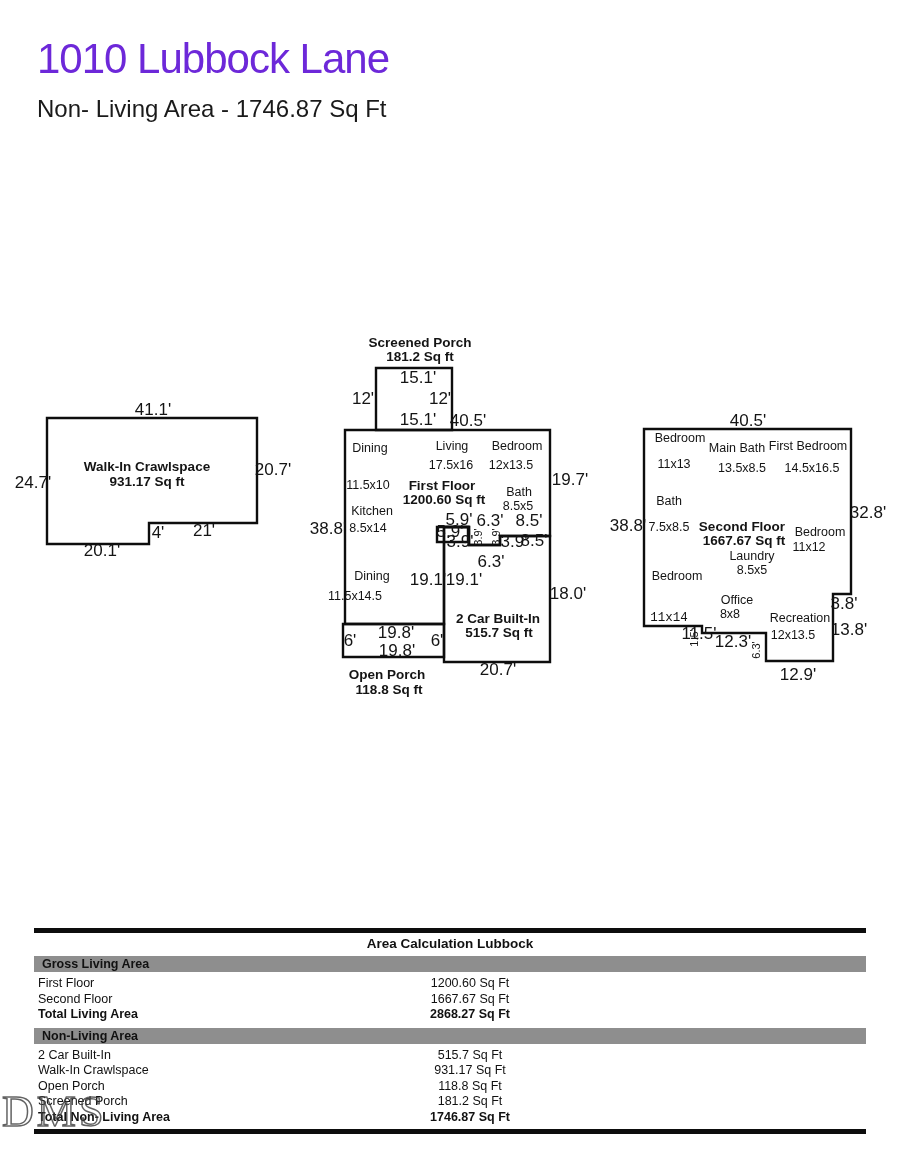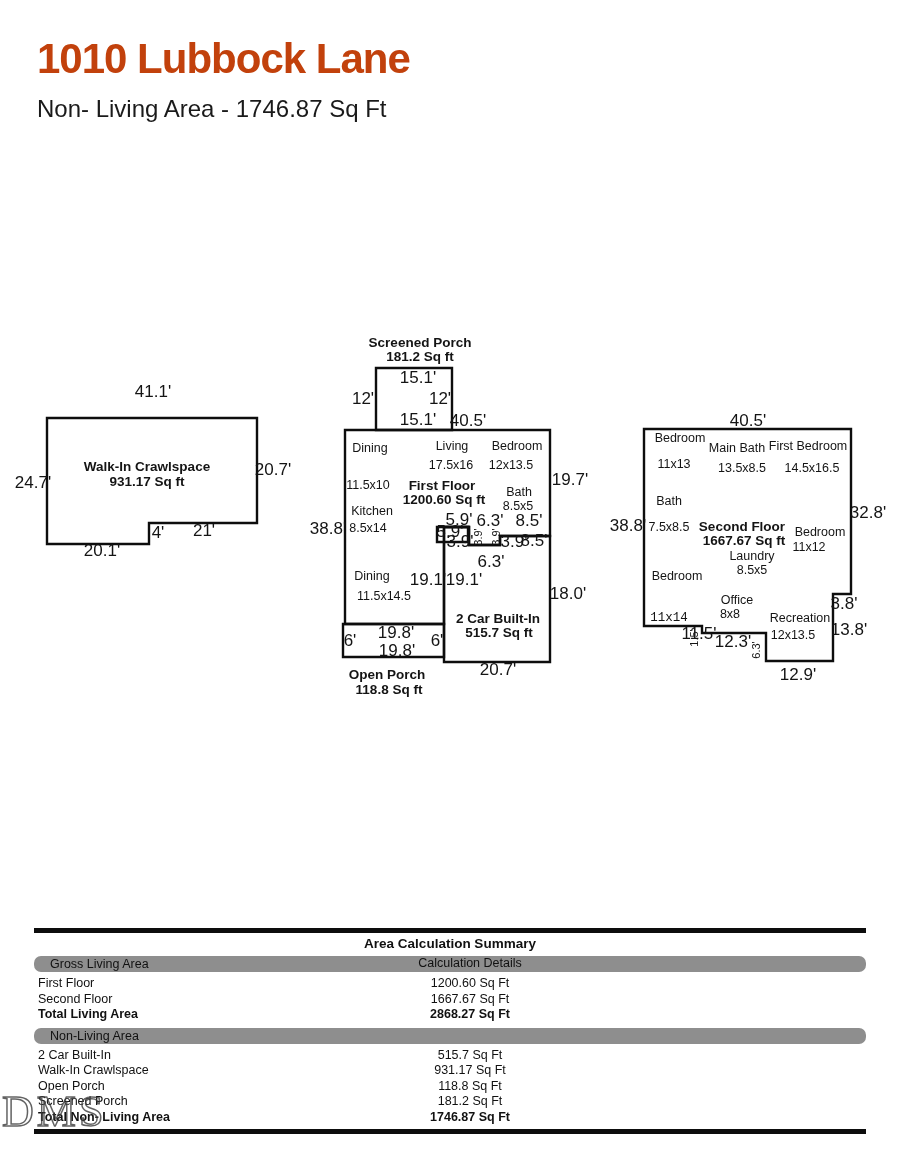--- a/index.html
+++ b/index.html
@@ -2,39 +2,39 @@
 <html><head>
 <meta charset="utf-8">
 <style>
   html,body{margin:0;padding:0;background:#fff;}
   .page{
     position:relative;width:900px;height:1165px;background:#fff;overflow:hidden;
     font-family:"Liberation Sans","DejaVu Sans",sans-serif;color:#111;
   }
   
   .hdr{position:absolute;left:37px;top:36px;}
-  .hdr h1{margin:0;font-size:42px;line-height:46px;font-weight:700;letter-spacing:-1px;color:#c2410c;}
+  .hdr h1{margin:0;font-size:42px;line-height:46px;font-weight:400;letter-spacing:-1px;color:#6d28d9;}
   .hdr .sub{font-size:24px;line-height:30px;color:#1a1a1a;margin-top:8px;}
   .hdr .sub2{margin-top:12px;}
   
   #plan-svg{position:absolute;left:0;top:0;}
   #plan-labels{position:absolute;left:0;top:0;width:900px;height:1165px;}
   .lbl{position:absolute;transform:translate(-50%,-50%);white-space:nowrap;color:#141414;}
   .lbl.dim{font-size:17px;}
   .lbl.room{font-size:12.5px;}
   .lbl.big{font-size:13.5px;font-weight:700;}
   .lbl.rot{font-size:11px;transform:translate(-50%,-50%) rotate(-90deg);}
   
   .summary{position:absolute;left:34px;top:928px;width:832px;font-size:12.5px;}
   .bar{height:5px;background:var(--line,#0d0d0d);}
   .t-title{text-align:center;font-weight:700;font-size:13.5px;padding:3px 0 4px 0;}
   .srow{position:relative;line-height:15.5px;}
   .srow .left{padding-left:4px;}
   .srow .center{position:absolute;left:40px;right:0;top:0;text-align:center;}
-  .band{background:var(--band,#8e8e8e);font-weight:400;line-height:14px;padding:1px 0 1px 12px;margin:1px 0;border-radius:7px;}
+  .band{background:var(--band,#8e8e8e);font-weight:700;line-height:14px;padding:1px 0 1px 4px;margin:1px 0;}
   .rows{padding:3px 0 4px 0;}
   .bold{font-weight:700;}
   
   .watermark{
     position:absolute;left:2px;top:1090px;z-index:5;
     font-family:"Liberation Serif","DejaVu Serif",serif;
     font-size:44px;line-height:44px;letter-spacing:3px;
     color:transparent;-webkit-text-stroke:1.5px #3c3c3c;opacity:.8;
   }
 </style>
@@ -52,21 +52,21 @@
       <polygon points="47,418 257,418 257,523 149,523 149,544 47,544" fill="none" stroke="#0d0d0d" stroke-width="2.4" stroke-linejoin="miter"></polygon>
       <polygon points="376,368 452,368 452,430 376,430" fill="none" stroke="#0d0d0d" stroke-width="2.4" stroke-linejoin="miter"></polygon>
       <polygon points="345,430 550,430 550,536 500,536 500,545 469,545 469,527 444,527 444,624 345,624" fill="none" stroke="#0d0d0d" stroke-width="2.4" stroke-linejoin="miter"></polygon>
       <polygon points="444,527 469,527 469,545 500,545 500,536 550,536 550,662 444,662" fill="none" stroke="#0d0d0d" stroke-width="2.4" stroke-linejoin="miter"></polygon>
       <polygon points="437,527 468,527 468,542 437,542" fill="none" stroke="#0d0d0d" stroke-width="2.4" stroke-linejoin="miter"></polygon>
       <polygon points="343,624 444,624 444,657 343,657" fill="none" stroke="#0d0d0d" stroke-width="2.4" stroke-linejoin="miter"></polygon>
       <polygon points="644,429 851,429 851,594 833,594 833,661 766,661 766,633 702,633 702,626 644,626" fill="none" stroke="#0d0d0d" stroke-width="2.4" stroke-linejoin="miter"></polygon>
     </svg>
 
   <div id="plan-labels">
-      <span class="lbl dim" style="left: 153px; top: 392px;">41.1'</span>
+      <span class="lbl dim" style="left: 153px; top: 410px;">41.1'</span>
       <span class="lbl big" style="left: 147px; top: 466px;">Walk-In Crawlspace</span>
       <span class="lbl big" style="left: 147px; top: 481px;">931.17 Sq ft</span>
       <span class="lbl dim" style="left: 33px; top: 483px;">24.7'</span>
       <span class="lbl dim" style="left: 273px; top: 470px;">20.7'</span>
       <span class="lbl dim" style="left: 158px; top: 533px;">4'</span>
       <span class="lbl dim" style="left: 204px; top: 531px;">21'</span>
       <span class="lbl dim" style="left: 102px; top: 551px;">20.1'</span>
       <span class="lbl big" style="left: 420px; top: 342px;">Screened Porch</span>
       <span class="lbl big" style="left: 420px; top: 356px;">181.2 Sq ft</span>
       <span class="lbl dim" style="left: 418px; top: 378px;">15.1'</span>
@@ -92,21 +92,21 @@
       <span class="lbl dim" style="left: 490px; top: 521px;">6.3'</span>
       <span class="lbl dim" style="left: 529px; top: 521px;">8.5'</span>
       <span class="lbl dim" style="left: 450px; top: 532px;">5.9'</span>
       <span class="lbl dim" style="left: 460px; top: 542px;">3.9'</span>
       <span class="lbl rot" style="left: 478px; top: 537px;">3.9'</span>
       <span class="lbl rot" style="left: 496px; top: 537px;">3.9'</span>
       <span class="lbl dim" style="left: 514px; top: 542px;">3.9'</span>
       <span class="lbl dim" style="left: 534px; top: 541px;">8.5'</span>
       <span class="lbl dim" style="left: 491px; top: 562px;">6.3'</span>
       <span class="lbl room" style="left: 372px; top: 576px;">Dining</span>
-      <span class="lbl room" style="left: 384px; top: 596px;">11.5x14.5</span>
+      <span class="lbl room" style="left: 355px; top: 596px;">11.5x14.5</span>
       <span class="lbl dim" style="left: 428px; top: 580px;">19.1'</span>
       <span class="lbl dim" style="left: 464px; top: 580px;">19.1'</span>
       <span class="lbl dim" style="left: 568px; top: 594px;">18.0'</span>
       <span class="lbl big" style="left: 498px; top: 618px;">2 Car Built-In</span>
       <span class="lbl big" style="left: 499px; top: 632px;">515.7 Sq ft</span>
       <span class="lbl dim" style="left: 350px; top: 641px;">6'</span>
       <span class="lbl dim" style="left: 396px; top: 633px;">19.8'</span>
       <span class="lbl dim" style="left: 437px; top: 641px;">6'</span>
       <span class="lbl dim" style="left: 397px; top: 651px;">19.8'</span>
       <span class="lbl dim" style="left: 498px; top: 670px;">20.7'</span>
@@ -139,23 +139,23 @@
       <span class="lbl dim" style="left: 849px; top: 630px;">13.8'</span>
       <span class="lbl dim" style="left: 671px; top: 634px; margin-left: 28px;">11.5'</span>
       <span class="lbl rot" style="left: 694px; top: 638px;">1.5'</span>
       <span class="lbl dim" style="left: 733px; top: 642px;">12.3'</span>
       <span class="lbl rot" style="left: 756px; top: 650px;">6.3'</span>
       <span class="lbl dim" style="left: 798px; top: 675px;">12.9'</span>
     </div>
 
   <section class="summary">
     <div class="bar"></div>
-    <div class="t-title">Area Calculation Summary</div>
+    <div class="t-title">Area Calculation Lubbock</div>
     <div id="summary-body">
-        <div class="srow band"><span class="left">Gross Living Area</span><span class="center">Calculation Details</span></div>
+        <div class="srow band"><span class="left">Gross Living Area</span></div>
         <div class="rows">
           <div class="srow"><span class="left">First Floor</span><span class="center">1200.60 Sq Ft</span></div>
           <div class="srow"><span class="left">Second Floor</span><span class="center">1667.67 Sq Ft</span></div>
           <div class="srow bold"><span class="left">Total Living Area</span><span class="center">2868.27 Sq Ft</span></div>
         </div>
         <div class="srow band"><span class="left">Non-Living Area</span></div>
         <div class="rows">
           <div class="srow"><span class="left">2 Car Built-In</span><span class="center">515.7 Sq Ft</span></div>
           <div class="srow"><span class="left">Walk-In Crawlspace</span><span class="center">931.17 Sq Ft</span></div>
           <div class="srow"><span class="left">Open Porch</span><span class="center">118.8 Sq Ft</span></div>

